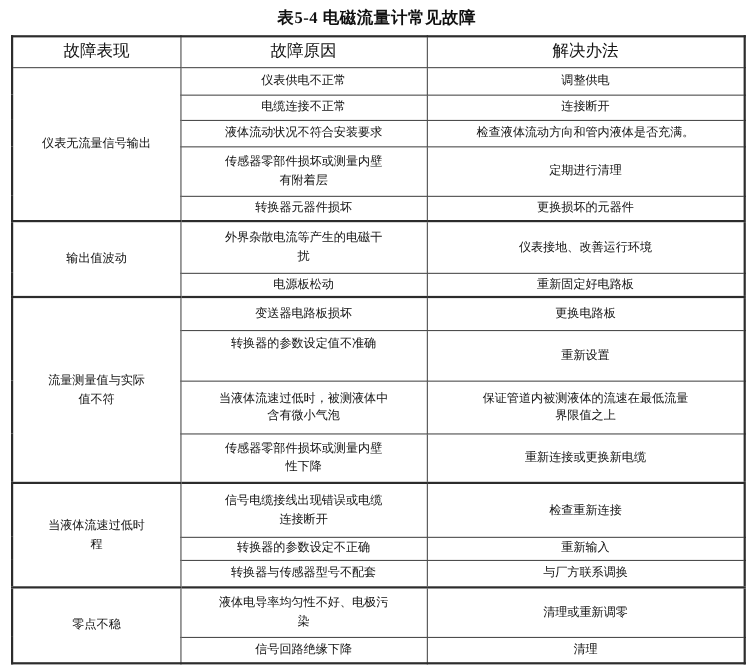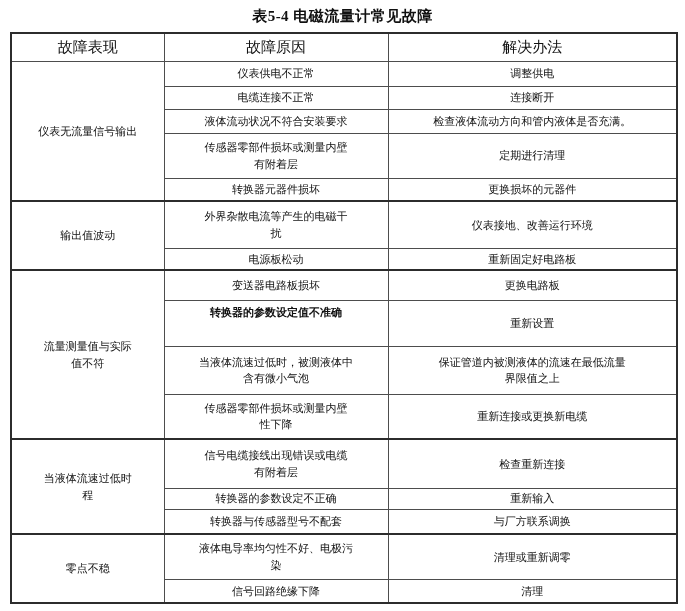--- a/index.html
+++ b/index.html
@@ -26,21 +26,21 @@
     text-align:center; vertical-align:middle;
     white-space:pre-line;
     font-size:11px; line-height:1.5;
     padding:1px 8px;
     overflow:hidden;
   }
   .fault-table thead th {
     font-weight:normal; font-size:15px; padding:2px 8px;
   }
   tr.gstart > td { border-top:2px solid #2c2c2c; }
-  td.vtop { vertical-align:top; padding-top:3px;font-weight:bold; }
+  td.vtop { vertical-align:top; padding-top:3px; }
 </style>
 </head>
 <body>
 
 <div class="page">
 
   <div class="doc-title">表5-4 电磁流量计常见故障</div>
 
   <table class="fault-table">
     <colgroup>
@@ -110,21 +110,21 @@
       <tr style="height:45px">
         <td>传感器零部件损坏或测量内壁
 性下降</td>
         <td>重新连接或更换新电缆</td>
       </tr>
 
       <tr class="gstart" style="height:49px">
         <td rowspan="3">当液体流速过低时
 程</td>
         <td>信号电缆接线出现错误或电缆
-有附着层</td>
+连接断开</td>
         <td>检查重新连接</td>
       </tr>
       <tr style="height:21px">
         <td>转换器的参数设定不正确</td>
         <td>重新输入</td>
       </tr>
       <tr style="height:25px">
         <td>转换器与传感器型号不配套</td>
         <td>与厂方联系调换</td>
       </tr>

